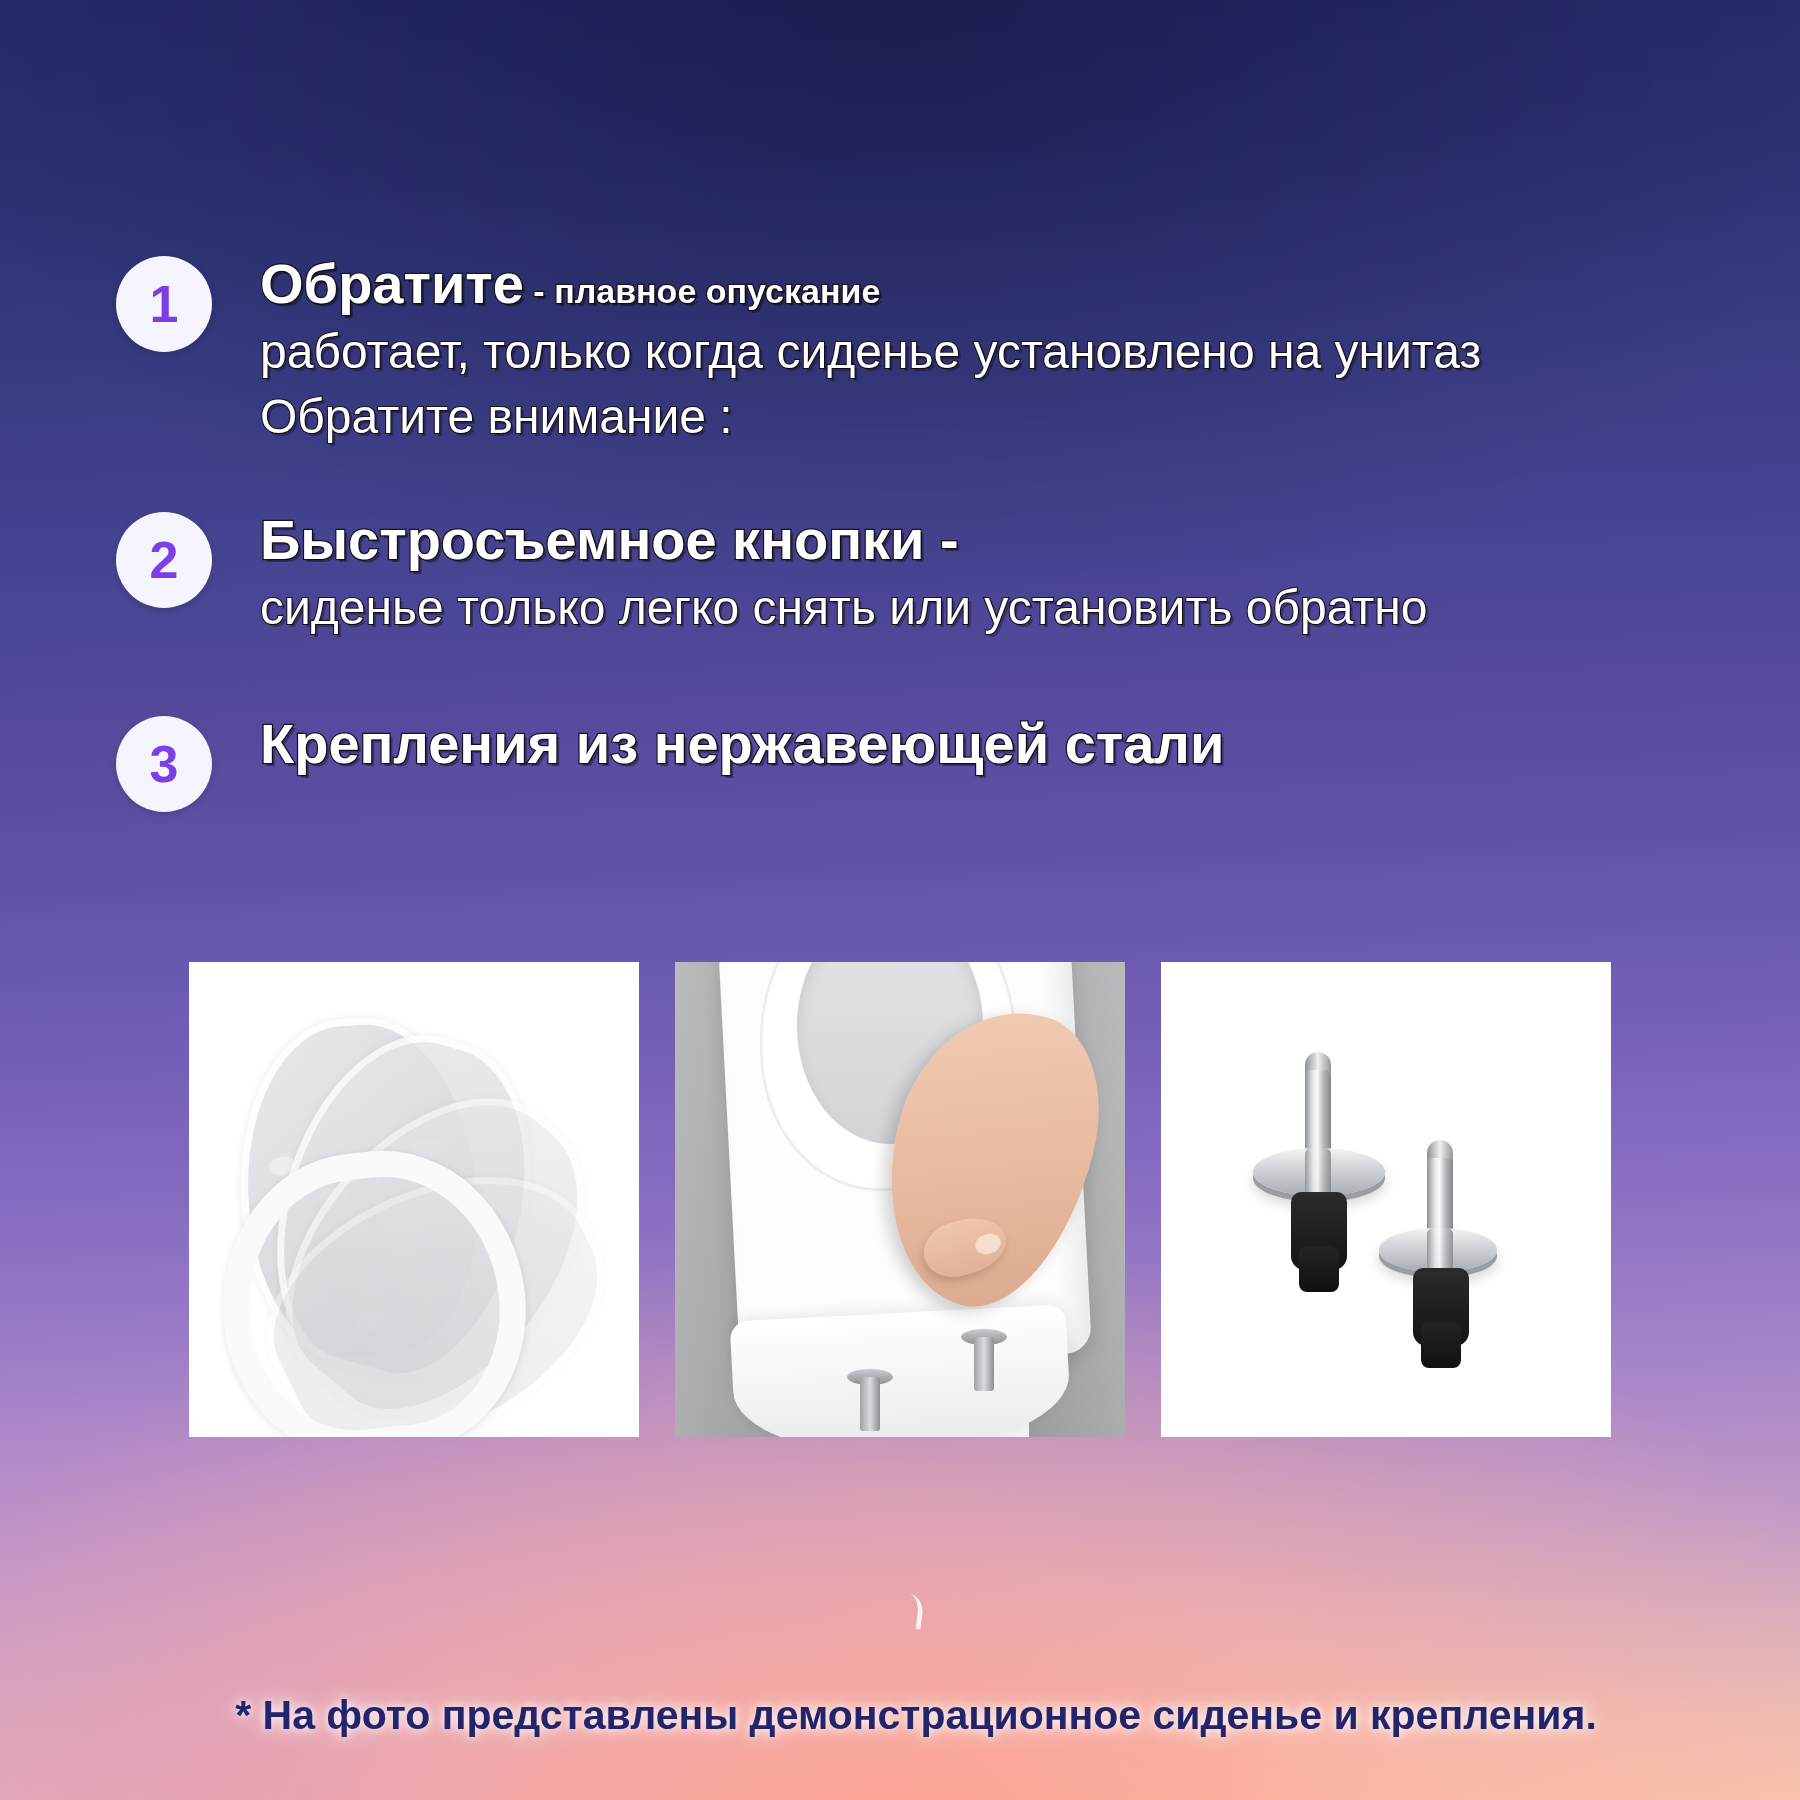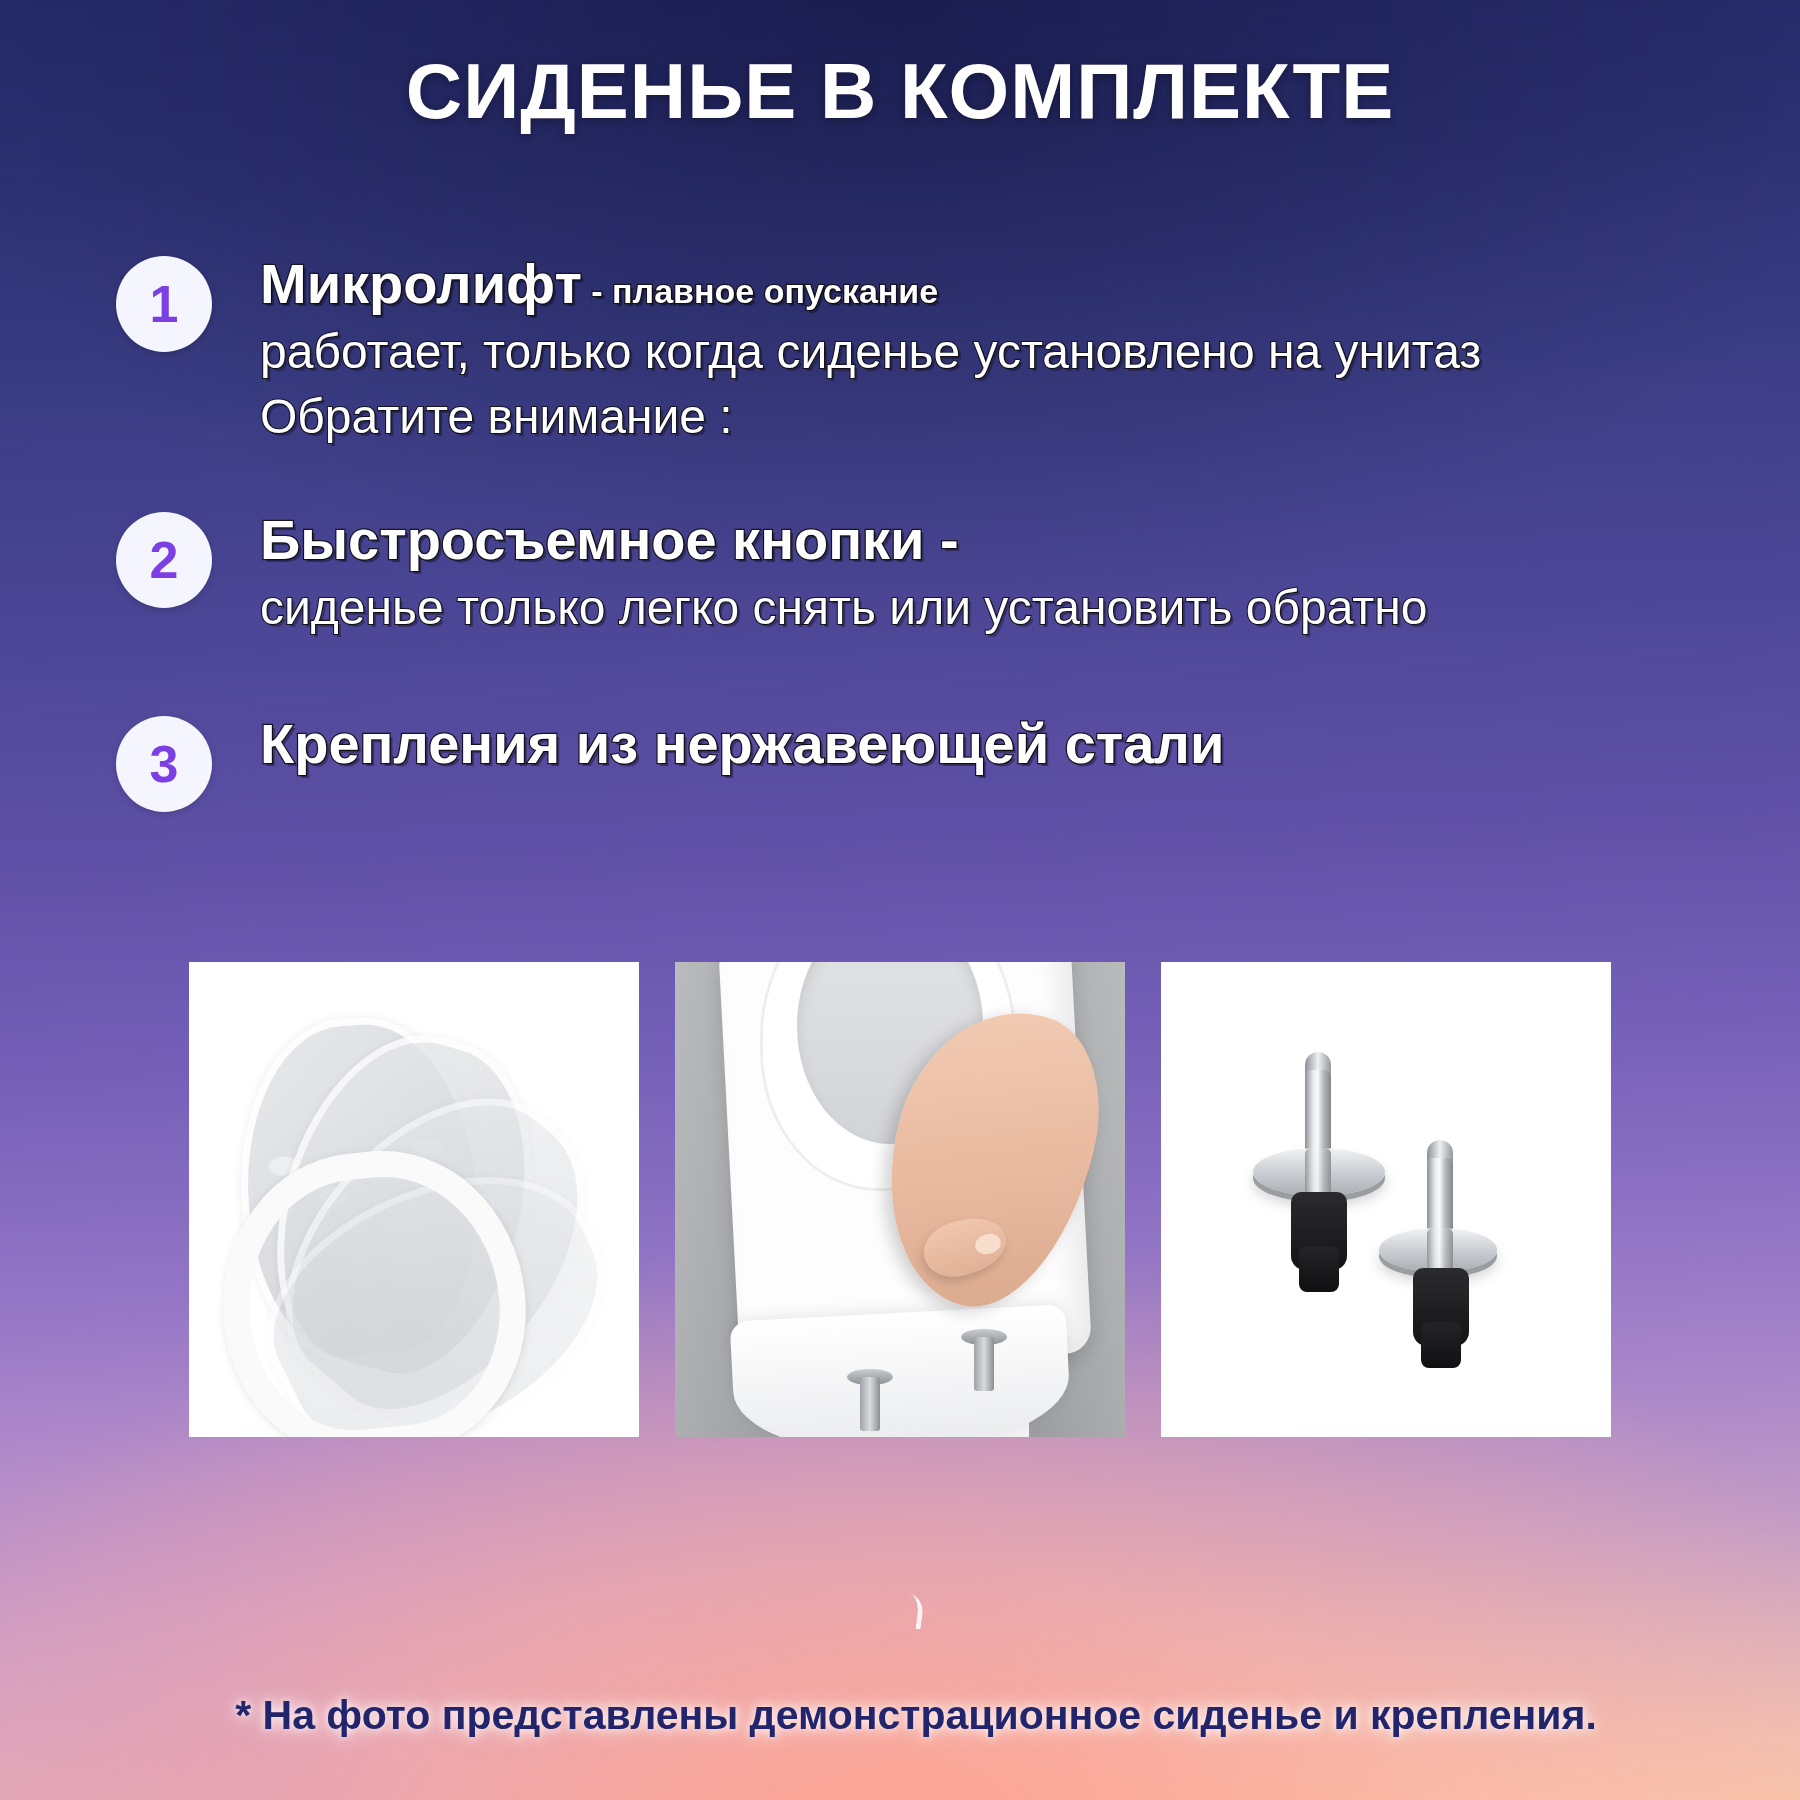--- a/index.html
+++ b/index.html
@@ -211,28 +211,27 @@
     border-right:5px solid rgba(255,255,255,0.85);
     border-radius:0 60% 0 0;transform:rotate(8deg);
   }
 </style>
 </head>
 <body>
 
 <div class="poster">
   <div class="grain"></div>
 
-  <div class="title">СИДЕНЬЕ В КОМПЛЕКТЕ</div>
 
   <div class="features">
 
     <div class="feature f1">
       <div class="badge">1</div>
       <div class="ftext">
-        <div class="fhead"><span class="b">Микролифт</span><span class="n"> - плавное опускание</span></div>
+        <div class="fhead"><span class="b">Обратите</span><span class="n"> - плавное опускание</span></div>
         <div class="fline">работает, только когда сиденье установлено на унитаз</div>
         <div class="fline">Обратите внимание :</div>
       </div>
     </div>
 
     <div class="feature f2">
       <div class="badge">2</div>
       <div class="ftext">
         <div class="fhead"><span class="b">Быстросъемное кнопки -</span><span class="n"></span></div>
         <div class="fline">сиденье только легко снять или установить обратно</div>

